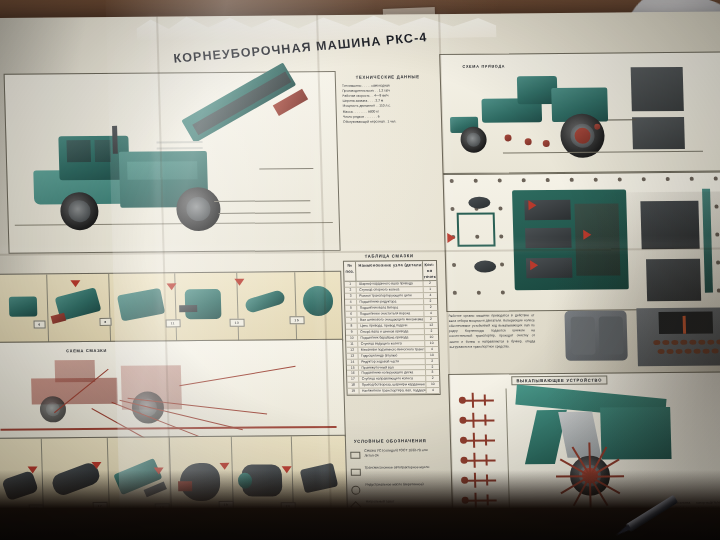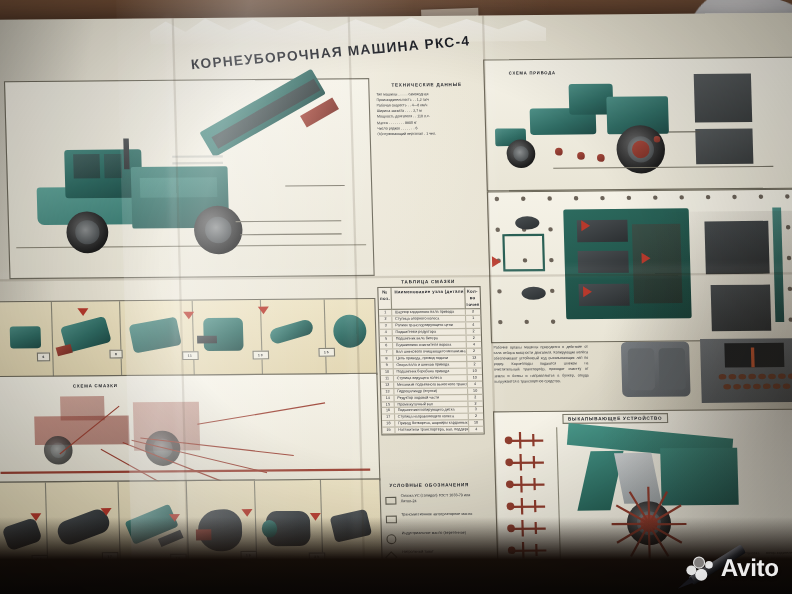--- a/index.html
+++ b/index.html
@@ -576,23 +576,14 @@
 
   <div class="bg-bottom"></div>
   <div id="grade"></div>
   <div id="blurfx"></div>
 
   <div id="pen">
     <div class="barrel"></div>
       <div class="tip"></div>
   </div>
 
-  <div id="wm">
-    <div class="logo">
-      <span class="b1"></span>
-        <span class="b2"></span>
-        <span class="b3"></span>
-        <span class="b4"></span>
-    </div>
-    <div class="txt">Avito</div>
-  </div>
 
 </div>
 
 </body></html>

